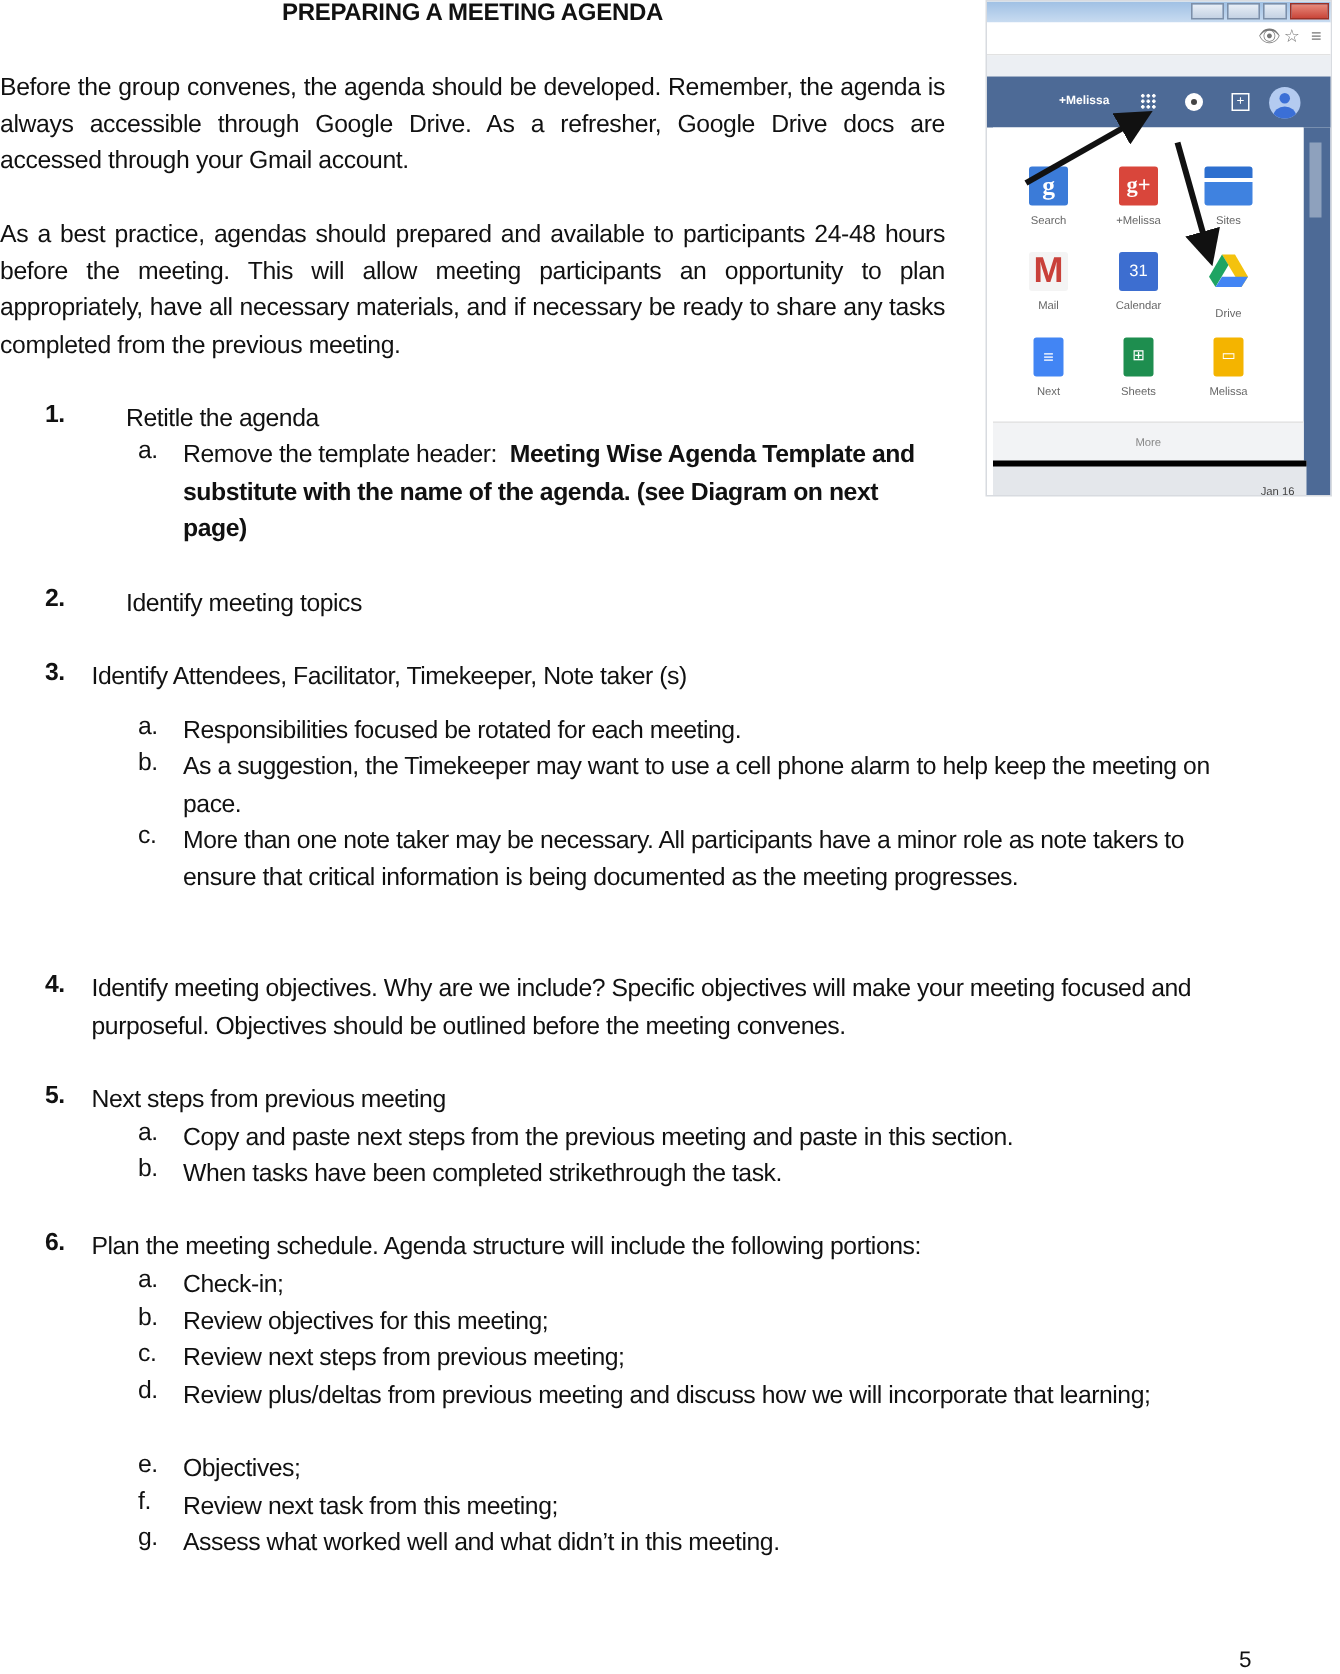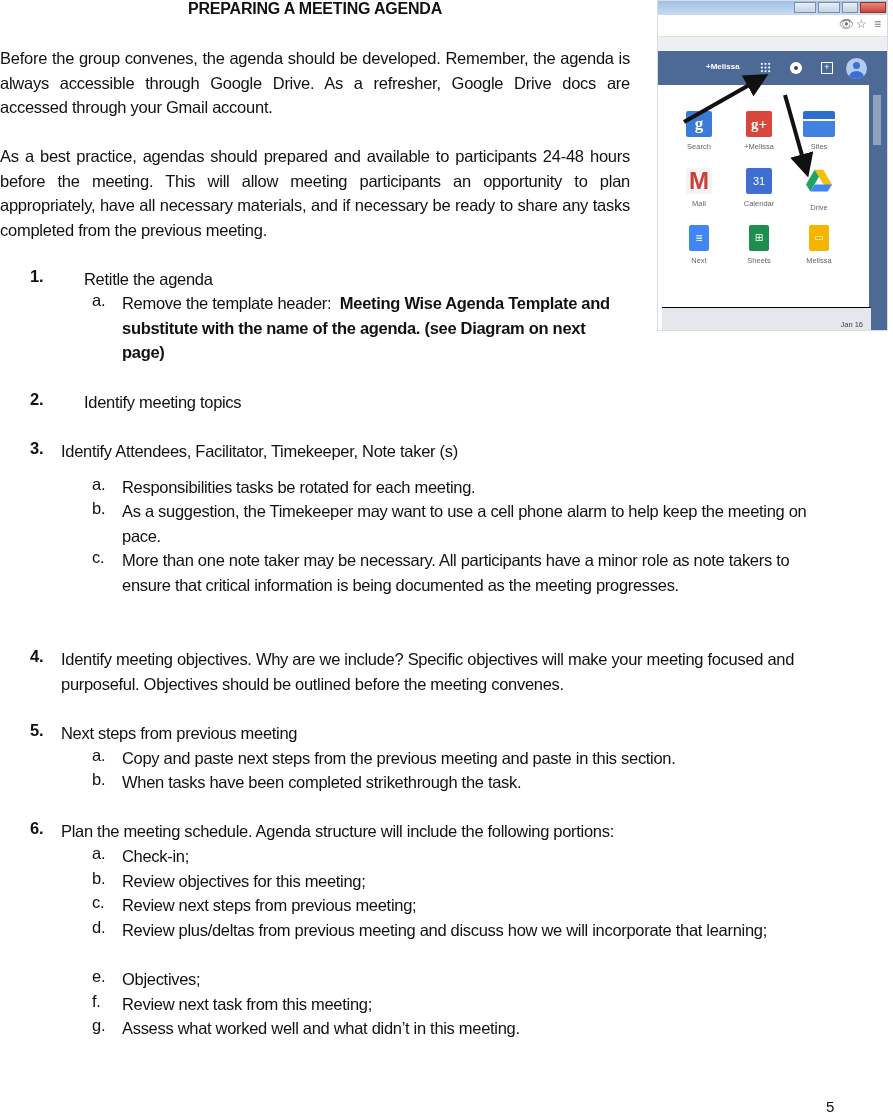--- a/index.html
+++ b/index.html
@@ -39,21 +39,21 @@
   .g-avatar { position: absolute; left: 188px; top: 7px; width: 21px; height: 21px; border-radius: 50%; background: #b4cbf0; overflow: hidden; }
   .g-avatar::before { content: ""; position: absolute; left: 7px; top: 4px; width: 7px; height: 7px; border-radius: 50%; background: #3b6fd6; }
   .g-avatar::after { content: ""; position: absolute; left: 3px; top: 13px; width: 15px; height: 12px; border-radius: 50%; background: #3b6fd6; }
   .scroll-col { position: absolute; right: 0; top: 84px; width: 18px; height: 247px; background: #4d6a96; }
   .scroll-col .thumb { position: absolute; left: 4px; top: 10px; width: 8px; height: 50px; background: #8ea1bd; }
   .apps-panel { position: absolute; left: 4px; top: 84px; width: 207px; height: 240px; background: #fff; }
   .app { position: absolute; width: 60px; text-align: center; }
   .app-icon { margin: 0 auto; width: 26px; height: 26px; border-radius: 2px; position: relative; color: #fff; font-weight: bold; font-size: 17px; line-height: 26px; font-family: "Liberation Serif", serif; }
   .app-label { display: block; margin-top: 5px; font-size: 7.5px; color: #666; }
   .more-bar { position: absolute; left: 0; top: 196px; width: 207px; height: 26px; background: #f2f3f5; border-top: 1px solid #e4e4e4; text-align: center; font-size: 7.5px; color: #888; line-height: 26px; }
-  .bottom-strip { position: absolute; left: 4px; top: 306px; width: 209px; height: 25px; background: #e4e7eb; border-top: 1px solid #000000; }
+  .bottom-strip { position: absolute; left: 4px; top: 306px; width: 209px; height: 25px; background: #e4e7eb; border-top: 4px solid #000000; }
   .date-text { position: absolute; right: 8px; top: 12px; font-size: 7.5px; color: #444; }
   .arrows { position: absolute; left: 0; top: 0; width: 231px; height: 331px; pointer-events: none; }
 </style>
 </head>
 <body>
 
 <h1 class="page-title">PREPARING A MEETING AGENDA</h1>
 
 <p class="para p1">Before the group convenes, the agenda should be developed. Remember, the agenda is always accessible through Google Drive. As a refresher, Google Drive docs are accessed through your Gmail account.</p>
 <p class="para p2">As a best practice, agendas should prepared and available to participants 24-48 hours before the meeting. This will allow meeting participants an opportunity to plan appropriately, have all necessary materials, and if necessary be ready to share any tasks completed from the previous meeting.</p>
@@ -73,21 +73,21 @@
     <span class="num">2.</span>
     <span class="item-text n1">Identify meeting topics</span>
   </div>
 
   <div class="item" style="top:439px">
     <span class="num">3.</span>
     <span class="item-text">Identify Attendees, Facilitator, Timekeeper, Note taker (s)</span>
   </div>
   <div class="sub" style="top:475px">
     <span class="sub-letter">a.</span>
-    <span class="sub-text">Responsibilities tasks be rotated for each meeting.</span>
+    <span class="sub-text">Responsibilities focused be rotated for each meeting.</span>
   </div>
   <div class="sub" style="top:499px">
     <span class="sub-letter">b.</span>
     <span class="sub-text">As a suggestion, the Timekeeper may want to use a cell phone alarm to help keep the meeting on pace.</span>
   </div>
   <div class="sub" style="top:548px">
     <span class="sub-letter">c.</span>
     <span class="sub-text">More than one note taker may be necessary. All participants have a minor role as note takers to ensure that critical information is being documented as the meeting progresses.</span>
   </div>
 
@@ -204,20 +204,21 @@
       <span class="app-label">Next</span>
     </div>
     <div class="app" style="left:67px;top:140px">
       <div class="app-icon" style="width:20px;background:#1e8e4f;font-family:'DejaVu Sans',sans-serif;font-size:10px;font-weight:normal">⊞</div>
       <span class="app-label">Sheets</span>
     </div>
     <div class="app" style="left:127px;top:140px">
       <div class="app-icon" style="width:20px;background:#f4b400;font-family:'DejaVu Sans',sans-serif;font-size:10px;font-weight:normal">▭</div>
       <span class="app-label">Melissa</span>
     </div>
+    <div class="more-bar">More</div>
   </div>
 
   <div class="bottom-strip">
     <span class="date-text">Jan 16</span>
   </div>
 
   <svg class="arrows" viewBox="0 0 231 331">
     <defs>
       <marker id="ah" markerWidth="6" markerHeight="6" refX="3" refY="3" orient="auto">
         <path d="M0,0 L6,3 L0,6 Z" fill="#111"></path>

